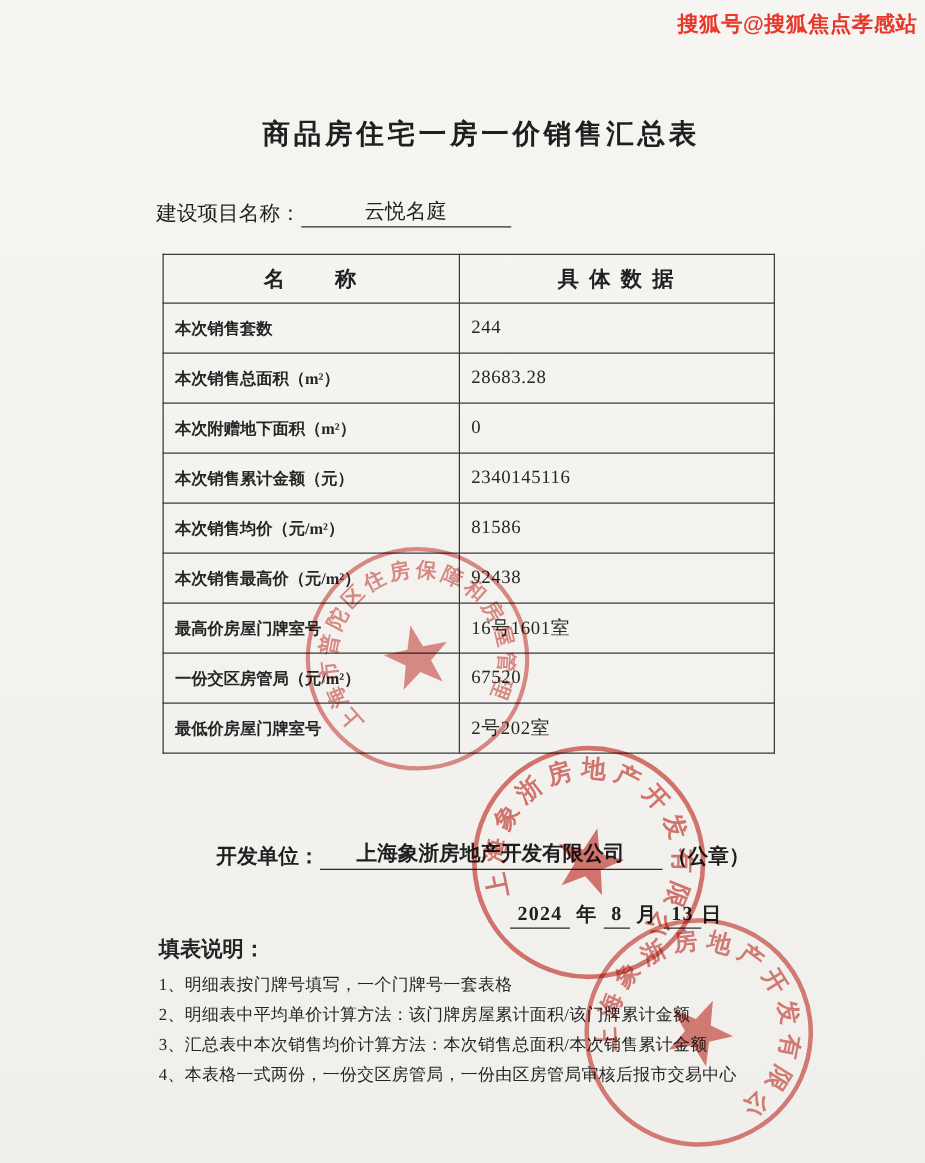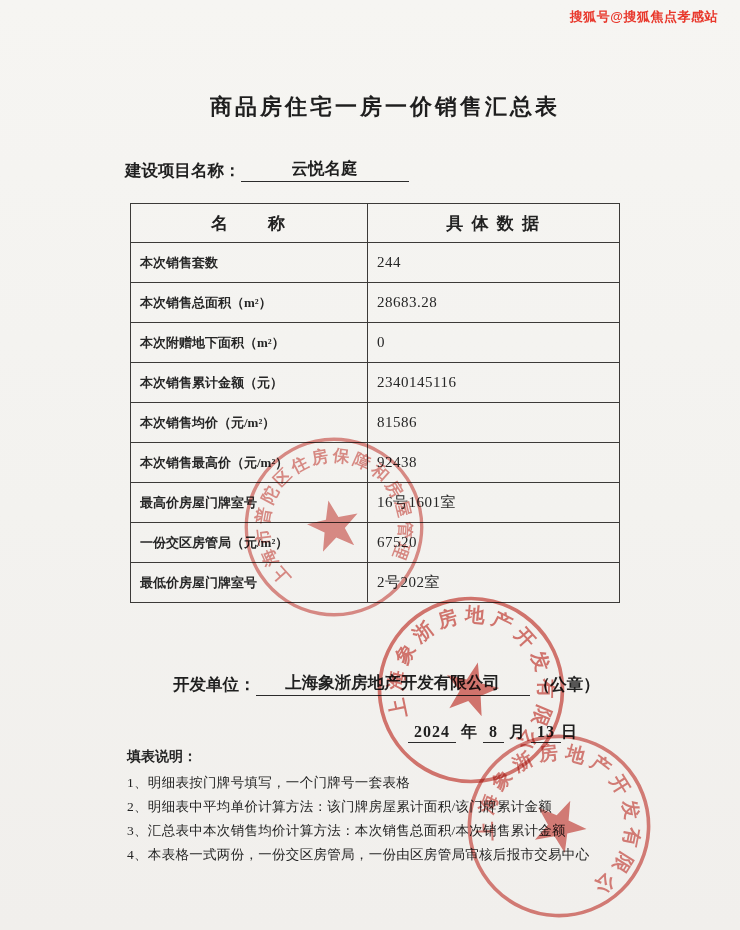--- a/index.html
+++ b/index.html
@@ -7,31 +7,31 @@
     width:740px;height:930px;
     background:#e9e8e6;
     font-family:"Liberation Serif","DejaVu Serif",serif;
   }
   .page{
     position:relative;width:740px;height:930px;overflow:hidden;
     background:linear-gradient(180deg,#f6f5f2 0%,#f3f2ef 55%,#f1efec 100%);
     color:#2b2b2b;
   }
   .watermark{
-    position:absolute;top:8px;right:22px;
-    color:#e8372b;font-size:13px;font-weight:bold;letter-spacing:.5px;
+    position:absolute;top:8px;right:6px;
+    color:#e8372b;font-size:17px;font-weight:bold;letter-spacing:.5px;
     font-family:"Liberation Sans","DejaVu Sans",sans-serif;
   }
   .doc-title{
     position:absolute;top:92px;left:0;width:100%;
     text-align:center;font-size:22px;font-weight:bold;letter-spacing:3px;color:#1f1f1f;padding-left:15px;
   }
   .project-line{
     position:absolute;top:158px;left:125px;
-    font-size:16.5px;font-weight:bold;color:#1f1f1f;
+    font-size:16.5px;font-weight:normal;color:#1f1f1f;
   }
   .u-line{
     display:inline-block;text-align:center;
     border-bottom:1.5px solid #2b2b2b;vertical-align:bottom;
   }
   .project-value{width:168px;padding-bottom:1px;}
   .table-wrap{position:absolute;top:203px;left:130px;width:489px;}
   table.summary{border-collapse:collapse;width:100%;table-layout:fixed;}
   table.summary th,table.summary td{
     border:1.6px solid #3c3a38;padding:0 0 0 9px;
@@ -48,21 +48,21 @@
     position:absolute;top:672px;left:173px;
     font-size:16.5px;font-weight:bold;color:#1f1f1f;
   }
   .dev-value{min-width:258px;padding:0 8px 1px 8px;}
   .date-line{
     position:absolute;top:722px;left:408px;
     font-size:16px;font-weight:bold;color:#1f1f1f;letter-spacing:1px;
   }
   .date-part{padding:0 6px 1px 6px;}
   .notes{position:absolute;top:748px;left:127px;width:480px;color:#242424;}
-  .notes-title{font-size:14px;font-weight:bold;margin-bottom:5px;}
+  .notes-title{font-size:17px;font-weight:bold;margin-bottom:5px;}
   .note-line{font-size:13.5px;line-height:24px;letter-spacing:.3px;}
   
   .stamp{
     position:absolute;pointer-events:none;
     color:#c8352c;opacity:.6;mix-blend-mode:multiply;
   }
   .stamp text{fill:currentColor;font-weight:bold;
     font-family:"Liberation Serif","DejaVu Serif",serif;}
   .stamp-bureau{left:240px;top:433px;transform:rotate(-12deg);opacity:.55;}
   .stamp-dev{left:373px;top:592px;transform:rotate(14deg);opacity:.66;}

